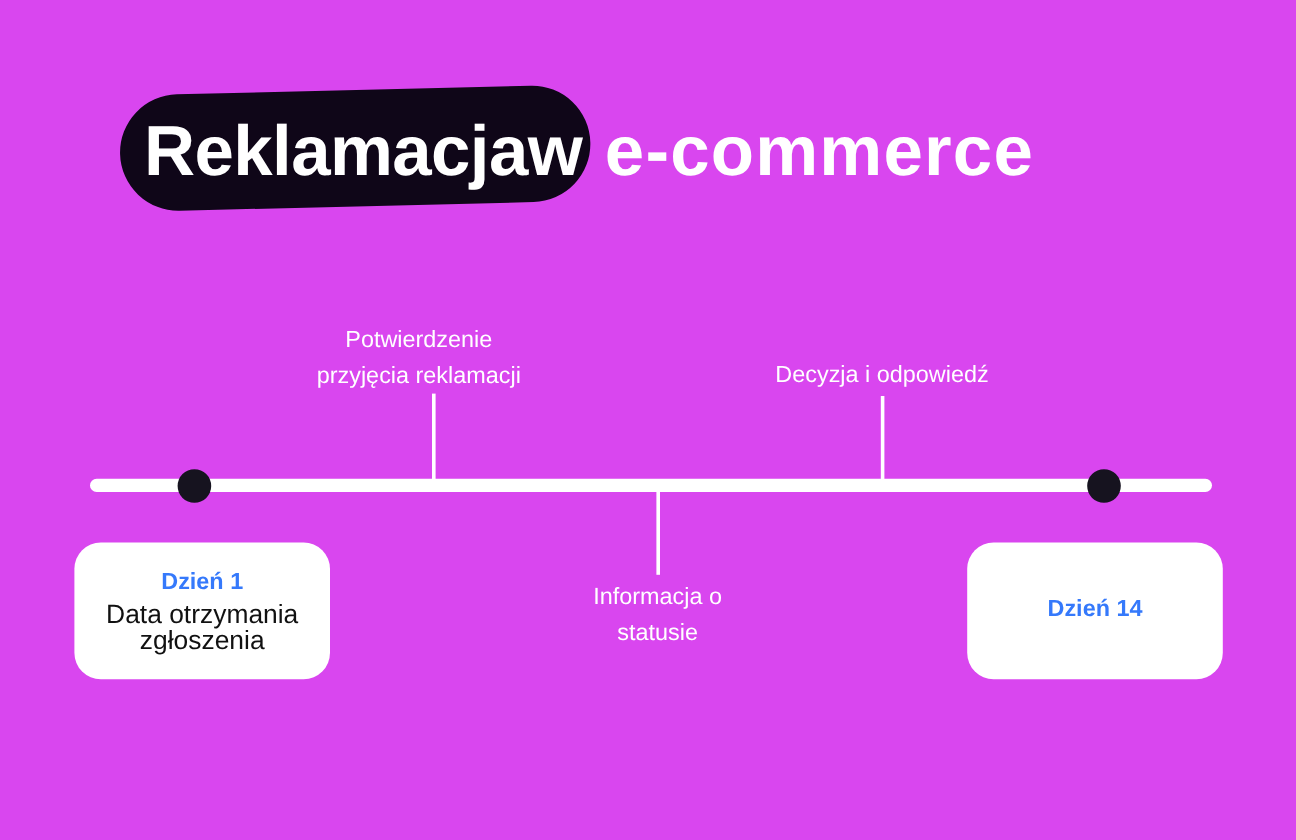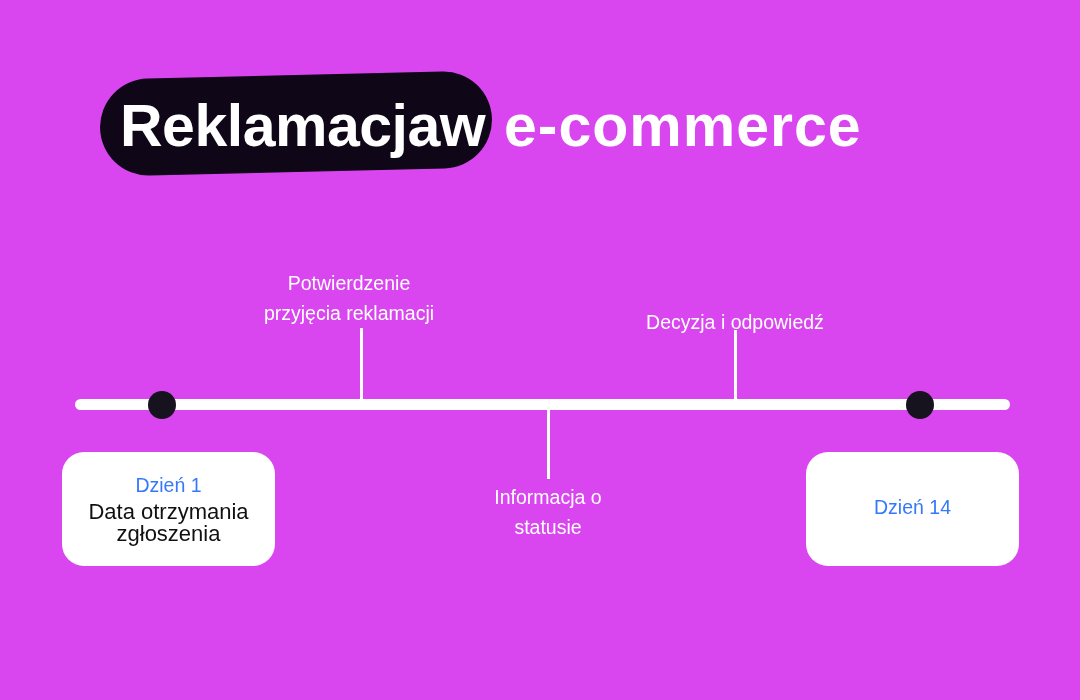--- a/index.html
+++ b/index.html
@@ -103,21 +103,20 @@
   }
   .label-confirm {
     left: 199px;
     top: 268px;
     width: 300px;
   }
   .label-decision {
     left: 585px;
     top: 297px;
     width: 300px;
-    margin-top: 10px;
   }
   .label-status {
     left: 398px;
     top: 482px;
     width: 300px;
   }
 
   
   .card {
     position: absolute;
@@ -130,21 +129,21 @@
     flex-direction: column;
     align-items: center;
     justify-content: center;
   }
   .card-left  { left: 62px; }
   .card-right { left: 806px; align-items: center; }
 
   .card-title {
     color: #3579fb;
     font-size: 19.5px;
-    font-weight: 400;
+    font-weight: 700;
     line-height: 25px;
     margin-bottom: 3px;
     text-align: center;
   }
   .card-desc {
     color: #111111;
     font-size: 22px;
     font-weight: 400;
     line-height: 22px;
     text-align: center;

